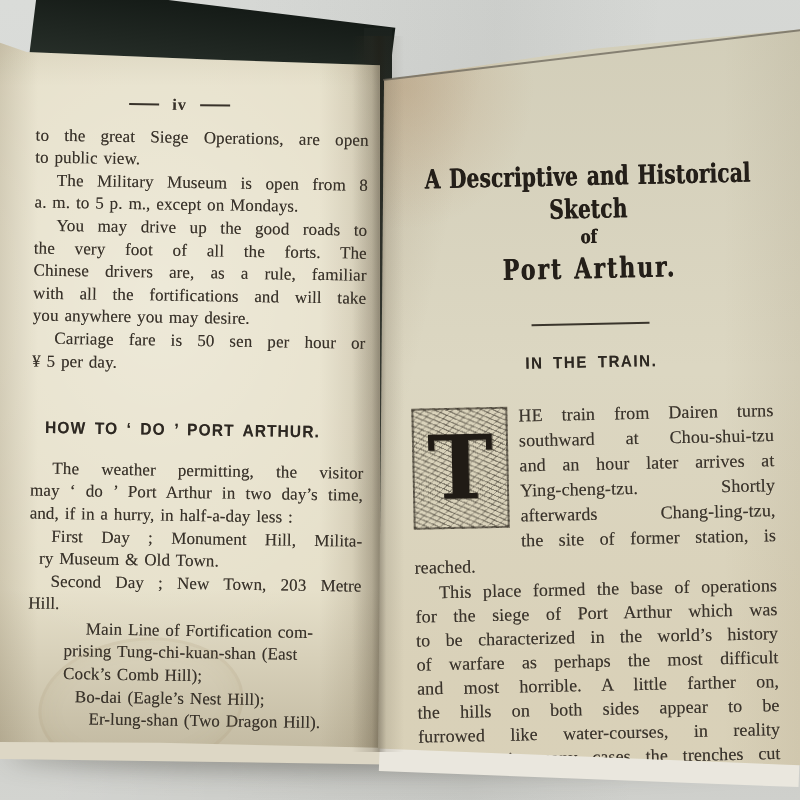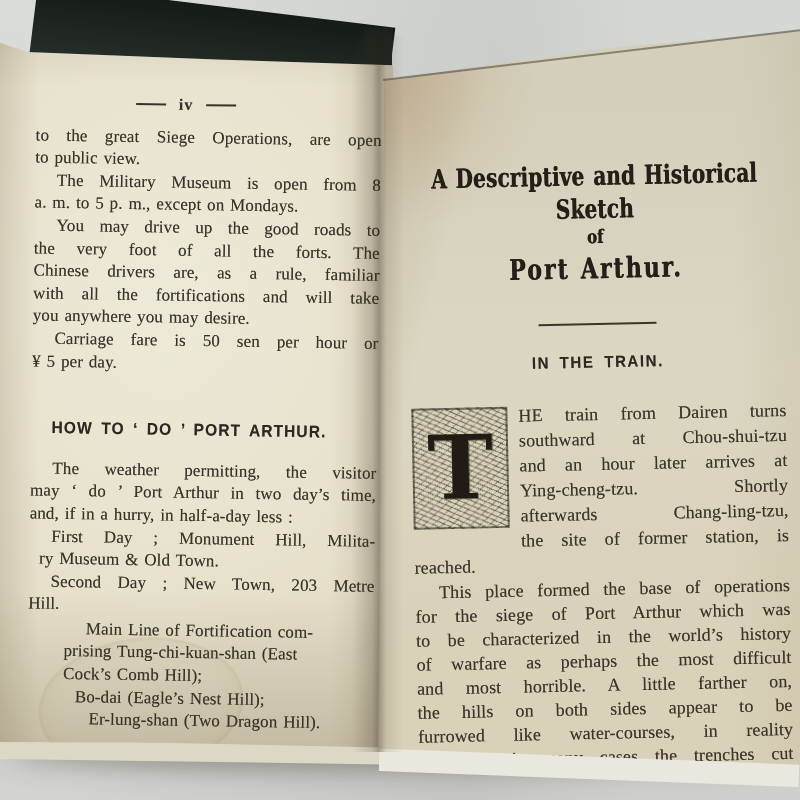--- a/index.html
+++ b/index.html
@@ -14,21 +14,21 @@
   
   .cover-top{position:absolute;left:38px;top:-16px;width:360px;height:84px;
          background:linear-gradient(#151b17,#2a322c);transform:rotate(7deg);transform-origin:left top;z-index:2;}
   .cover-gutter{position:absolute;left:364px;top:28px;width:28px;height:712px;
          background:linear-gradient(to bottom,#1b211d,#39403a 45%,#4a4f46 90%);z-index:2;}
   .stack-left{position:absolute;left:0;top:734px;width:386px;height:24px;background:#ddd7c5;
          border-top:1px solid #a9a291;transform:rotate(.8deg);transform-origin:left top;z-index:2;}
   .stack-right{position:absolute;left:380px;top:740px;width:420px;height:30px;background:#eae7de;
          border-top:1px solid #b5b0a2;transform:rotate(2.2deg);transform-origin:left top;z-index:2;}
 
-  .page{position:absolute;z-index:3;color:#38322a;padding-left:13px;}
+  .page{position:absolute;z-index:3;color:#38322a;}
   .left-page{left:0;top:20px;width:380px;height:730px;
          background:
            radial-gradient(120% 80% at 42% 38%,rgba(255,255,250,.30),transparent 62%),
            linear-gradient(to right,rgba(110,95,65,.20),transparent 10%,transparent 84%,rgba(110,95,65,.25)),
            linear-gradient(to bottom,rgba(110,95,65,.16),transparent 9%,transparent 78%,rgba(105,90,60,.28)),
            #e6e0ca;
          clip-path:polygon(0 3.1%,7% 4.4%,55% 5.4%,100% 6.2%,100% 99.7%,42% 99%,0 98.9%);}
   .right-page{left:376px;top:18px;width:424px;height:764px;
          background:
            radial-gradient(42% 26% at 7% 9%,rgba(175,135,95,.30),transparent 72%),

